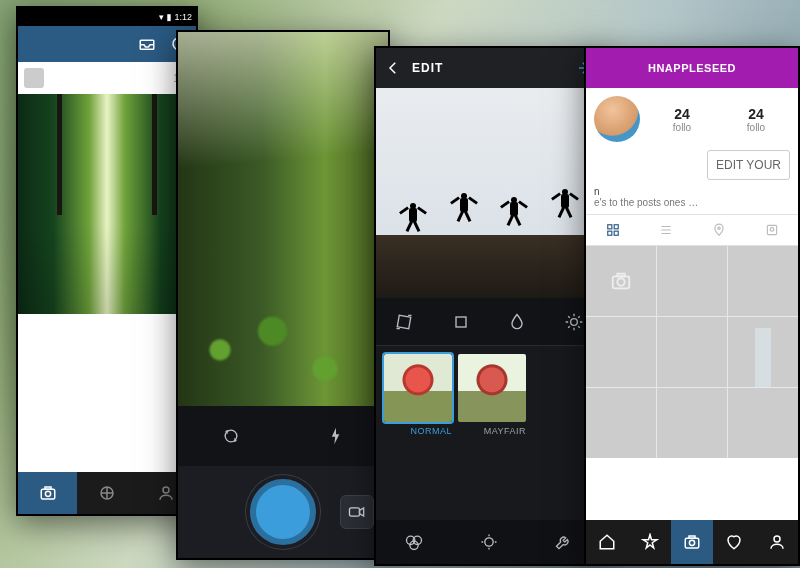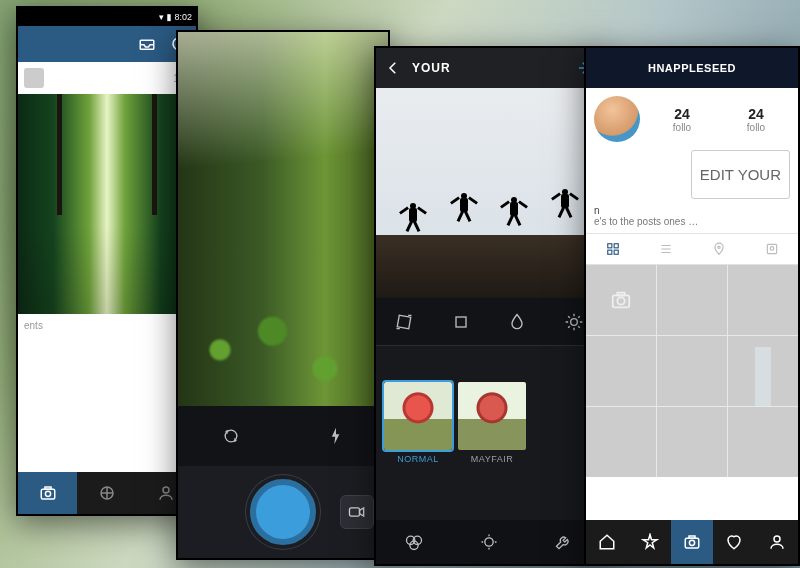--- a/index.html
+++ b/index.html
@@ -77,42 +77,42 @@
   .silhouette{position:absolute;bottom:30%;left:0;right:0;display:flex;justify-content:space-evenly;}
   .jumper{width:26px;height:34px;position:relative;filter:brightness(0);}
   .jumper::before{content:"";position:absolute;left:10px;top:2px;width:6px;height:6px;border-radius:50%;background:#000;}
   .jumper::after{content:"";position:absolute;left:9px;top:7px;width:8px;height:14px;background:#000;border-radius:2px;}
   .jumper .arm{position:absolute;top:8px;width:10px;height:3px;background:#000;}
   .jumper .arm.l{left:-1px;transform:rotate(-35deg);} .jumper .arm.r{right:-1px;transform:rotate(35deg);}
   .jumper .leg{position:absolute;top:19px;width:3px;height:12px;background:#000;}
   .jumper .leg.l{left:8px;transform:rotate(25deg);} .jumper .leg.r{right:8px;transform:rotate(-25deg);}
   .p3-tools{height:48px;display:flex;align-items:center;justify-content:space-around;color:#c7ccd1;border-bottom:1px solid #2a2c30;}
   .p3-filters{flex:1;display:flex;gap:6px;padding:8px;overflow:hidden;background:#17191d;}
-  .filt{width:68px;flex:0 0 68px;display:flex;flex-direction:column;align-items:center;font-size:9px;color:#9aa0a6;text-transform:uppercase;letter-spacing:.5px;margin-top:28px;}
+  .filt{width:68px;flex:0 0 68px;display:flex;flex-direction:column;align-items:flex-end;font-size:9px;color:#9aa0a6;text-transform:uppercase;letter-spacing:.5px;}
   .filt .thumb{width:100%;height:68px;border-radius:2px;margin-bottom:4px;
     background:
       radial-gradient(circle at 50% 38%, #e8554d 0 12px, #b8372f 13px 15px, transparent 16px),
       linear-gradient(#dfe9d3 0 55%, #859555 55% 100%);
     position:relative;}
   .filt.sel .thumb{outline:2px solid #3b9ddb;}
   .filt.sel{color:#3b9ddb;}
   .p3-nav{height:44px;background:#101114;display:flex;}
   .p3-nav>div{flex:1;display:flex;align-items:center;justify-content:center;}
 
   
   .p4 { left: 584px; top: 46px; width: 216px; height: 520px; background:#fff; color:#333;}
-  .p4-header{height:40px;background:#0f172a;color:#fff;display:flex;align-items:center;justify-content:center;font-size:11px;font-weight:700;letter-spacing:.5px;}
+  .p4-header{height:40px;background:#a21caf;color:#fff;display:flex;align-items:center;justify-content:center;font-size:11px;font-weight:700;letter-spacing:.5px;}
   .p4-profile{padding:8px;display:flex;gap:8px;align-items:center;}
   .p4-avatar{width:46px;height:46px;border-radius:50%;background:radial-gradient(circle at 40% 30%,#f2c49b,#d59a6a 60%,#4696c8 62%);}
   .p4-stats{flex:1;display:flex;text-align:center;font-size:10px;gap:6px;}
   .p4-stats .stat{flex:1;}
   .p4-stats .num{font-size:14px;font-weight:700;color:#222;}
   .p4-stats .lab{color:#888;}
   .p4-editbtn{margin:0 8px 6px;display:flex;justify-content:flex-end;}
-  .p4-editbtn span{border:1px solid #ccc;border-radius:3px;padding:15px 8px;font-size:15px;color:#666;}
+  .p4-editbtn span{border:1px solid #ccc;border-radius:3px;padding:7px 8px;font-size:12px;color:#666;}
   .p4-bio{padding:0 8px 6px;font-size:10px;color:#444;}
   .p4-bio .bio2{color:#777;}
   .p4-viewtabs{height:32px;border-top:1px solid #e2e2e2;border-bottom:1px solid #e2e2e2;display:flex;}
   .p4-viewtabs>div{flex:1;display:flex;align-items:center;justify-content:center;color:#bbb;}
   .p4-viewtabs .active{color:#2b5a83;}
   .p4-grid{display:grid;grid-template-columns:repeat(3,1fr);gap:1px;background:#e8e8e8;}
   .p4-grid>div{aspect-ratio:1;background:#ccc;}
   .g-cam{position:relative;display:flex;align-items:center;justify-content:center;background:#8c9194;color:#eee;}
   .g-sky{background:linear-gradient(#6ea5b8,#d4e6ec);}
   .g-dog{background:radial-gradient(circle at 50% 55%,#b8763c 0 22px,#c68a57 23px 28px,#e9e3d8 30px);}
@@ -132,21 +132,21 @@
   .dark-ico{width:20px;height:20px;stroke:#b9bec4;fill:none;stroke-width:1.6;}
 </style>
 </head>
 <body>
 <div class="bgblur"></div>
 
 <div class="phone p1">
   <div class="statusbar">
     <span>▾</span>
     <span>▮</span>
-    <span>8:02</span>
+    <span>1:12</span>
   </div>
   <div class="p1-header">
     <span class="logo"></span>
     <span>
       <svg class="hdr-ico" viewBox="0 0 24 24">
           <rect x="3" y="7" width="18" height="12" rx="1"></rect>
           <path d="M3 13h5l2 3h4l2-3h5"></path>
         </svg>
     </span>
     <span>
@@ -156,21 +156,20 @@
         </svg>
     </span>
   </div>
   <div class="p1-body">
     <div class="post-head">
       <div class="avatar"></div>
       <span class="time">10h</span>
     </div>
     <div class="post-img"></div>
     <div class="post-meta">
-      <div>ents</div>
     </div>
   </div>
   <div class="p1-tabs">
     <div class="active">
       <svg class="hdr-ico" viewBox="0 0 24 24">
           <rect x="3" y="7" width="18" height="13" rx="2"></rect>
           <circle cx="12" cy="13" r="3.5"></circle>
           <rect x="8" y="4" width="8" height="3"></rect>
         </svg>
     </div>
@@ -217,21 +216,21 @@
   </div>
 </div>
 
 <div class="phone p3">
   <div class="p3-header">
     <span>
       <svg class="hdr-ico" viewBox="0 0 24 24">
           <path d="M15 5l-7 7 7 7"></path>
         </svg>
     </span>
-    <span class="title">YOUR</span>
+    <span class="title">EDIT</span>
     <span>
       <svg class="hdr-ico" viewBox="0 0 24 24" style="stroke:#3b9ddb">
           <path d="M9 5l7 7-7 7"></path>
           <path d="M4 12h12"></path>
         </svg>
     </span>
   </div>
   <div class="p3-img">
     <div class="silhouette">
       <div class="jumper">

